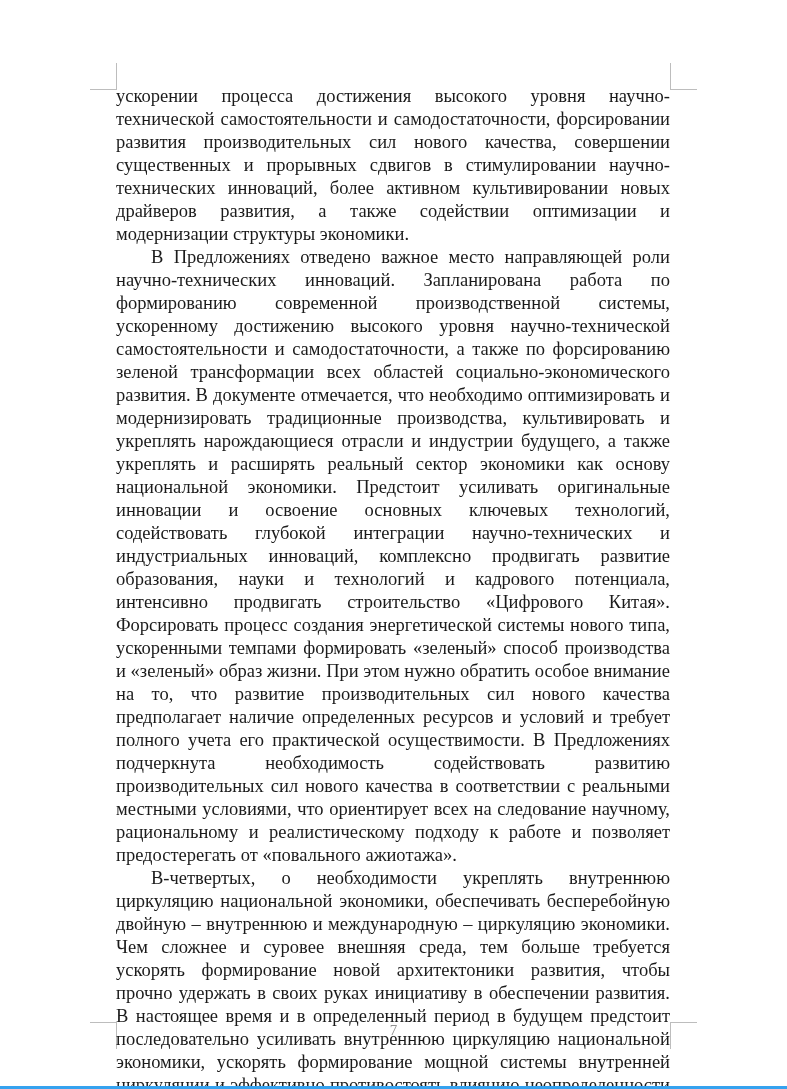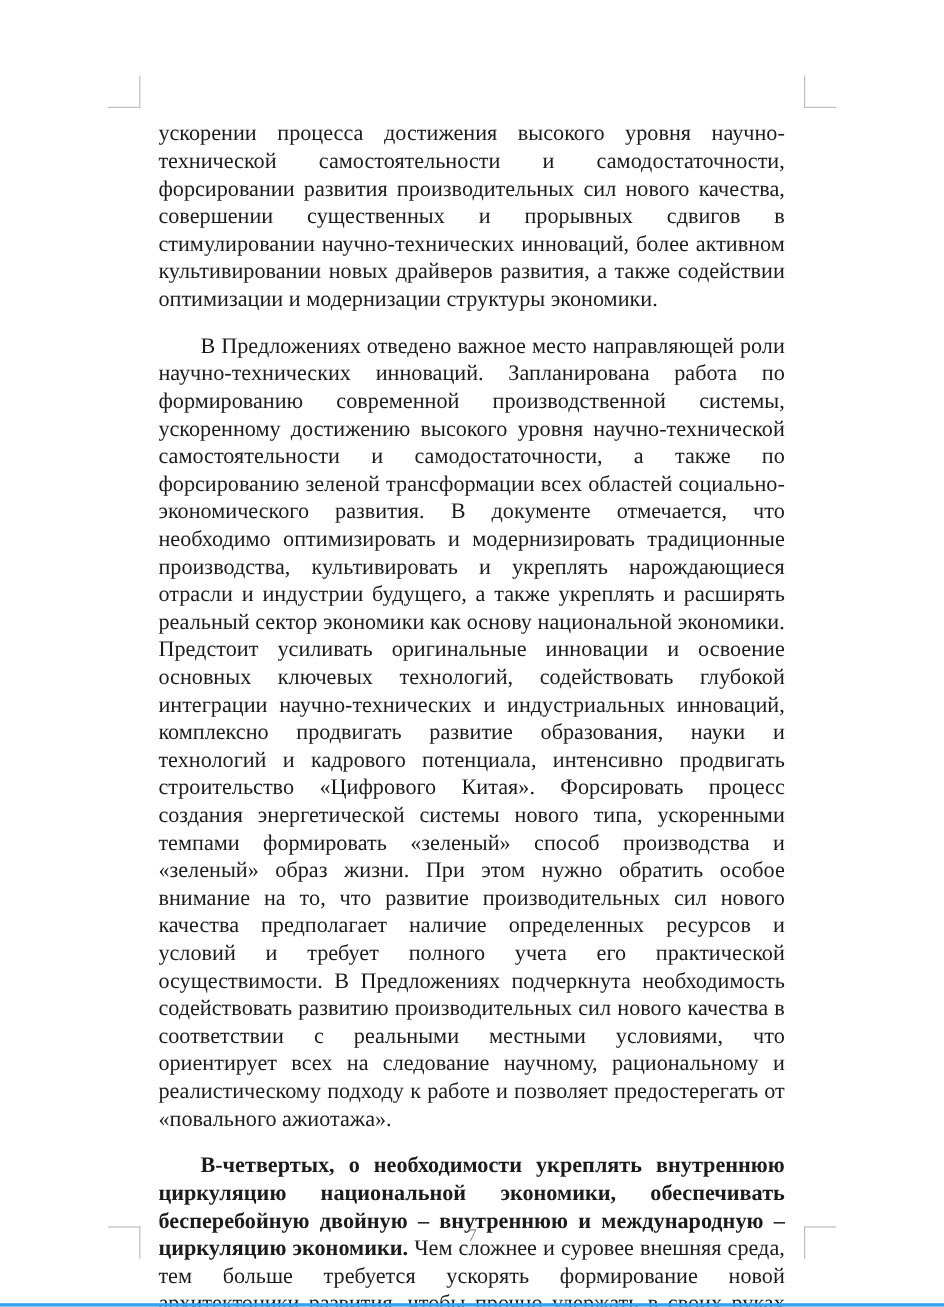--- a/index.html
+++ b/index.html
@@ -19,28 +19,28 @@
     position: absolute;
     left: 116px;
     top: 85px;
     width: 554px;
     font-size: 18.5px;
     line-height: 23px;
     color: #1b1b1b;
     text-align: justify;
   }
   .text-area p {
-    margin: 16px;
+    margin: 0;
     padding: 0;
   }
   .text-area p.indent {
     text-indent: 35px;
   }
   .text-area b {
-    font-weight: bold;
+    font-weight: normal;
   }
   
   .mark {
     position: absolute;
     width: 27px;
     height: 27px;
     box-sizing: border-box;
   }
   .mark.tl { left: 90px;  top: 63px;   border-right: 1px solid #bdbdbd; border-bottom: 1px solid #bdbdbd; }
   .mark.tr { left: 670px; top: 63px;   border-left: 1px solid #bdbdbd;  border-bottom: 1px solid #bdbdbd; }

